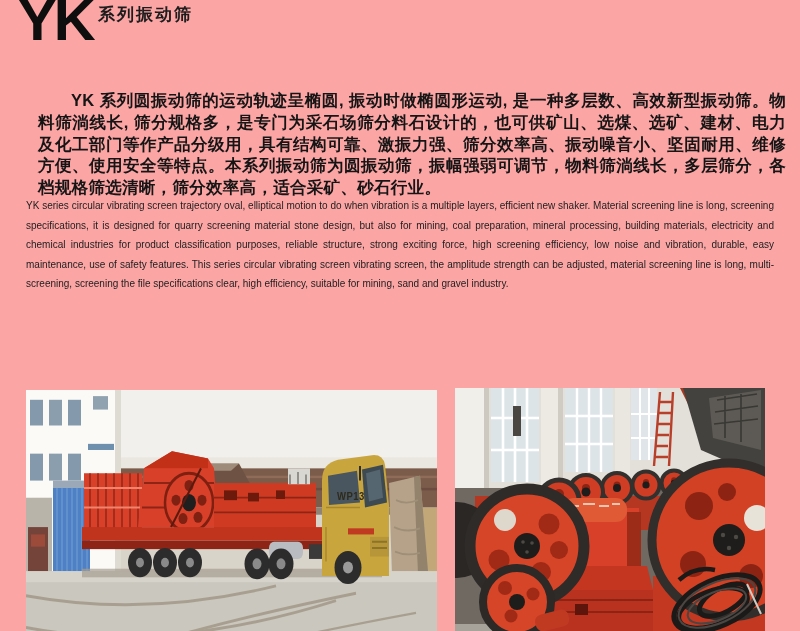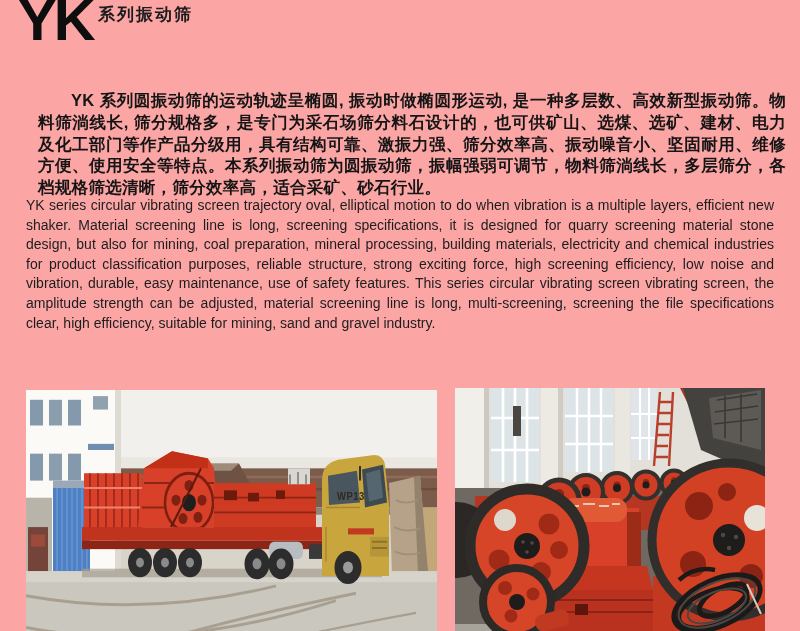--- a/index.html
+++ b/index.html
@@ -16,21 +16,21 @@
   .hdr-zh{font-size:17px;font-weight:600;color:#1c1c1c;letter-spacing:2px;}
   .hdr-en{font-size:19px;font-weight:400;color:#2e2e2e;margin-top:3px;letter-spacing:0.2px;}
   
   .para-zh{
     position:absolute;left:26px;top:78px;width:748px;
     font-size:16.5px;line-height:21.8px;font-weight:600;color:#151515;
     text-align:justify;text-indent:2em;letter-spacing:0.3px;margin:12px;
   }
   .para-en{
     position:absolute;left:26px;top:196px;width:748px;
-    font-size:14px;line-height:19.6px;font-weight:400;color:#1d1d1d;
+    font-size:10px;line-height:19.6px;font-weight:400;color:#1d1d1d;
     text-align:justify;margin:0;
   }
   
   .photo-left{position:absolute;left:26px;top:390px;width:411px;height:284px;}
   .photo-right{position:absolute;left:455px;top:388px;width:310px;height:243px;}
   .photo-left svg,.photo-right svg{display:block;width:100%;height:100%;}
   .wp13{font-family:"Liberation Sans",sans-serif;font-size:9.5px;font-weight:700;letter-spacing:0.5px;}
 </style>
 </head>
 <body>

